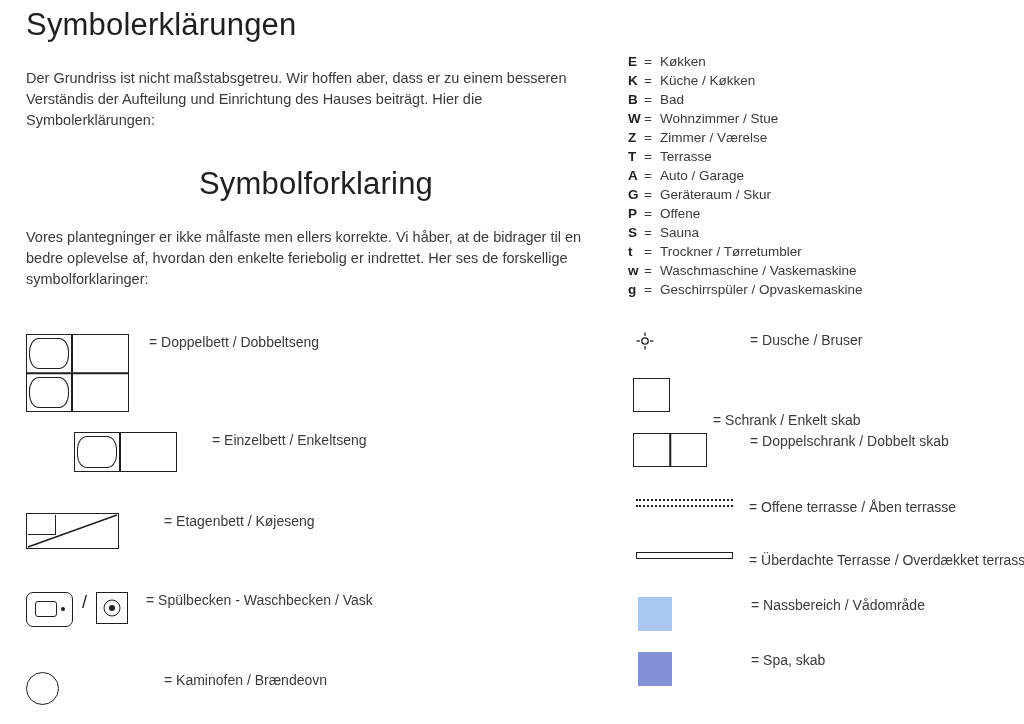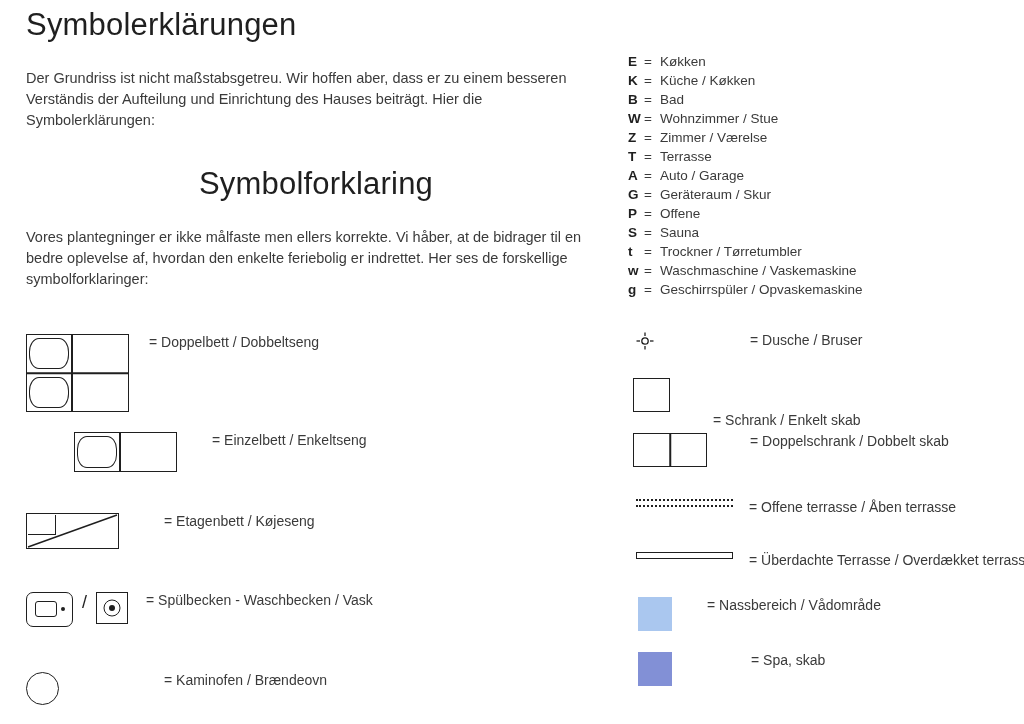--- a/index.html
+++ b/index.html
@@ -487,21 +487,21 @@
       <div class="legend-sym">
         <div class="sym-coveredterrace"></div>
       </div>
       <div class="legend-text" style="margin-left:16px;">= Überdachte Terrasse / Overdækket terrasse</div>
     </div>
 
     <div class="legend-row" style="left:638px; top:597px;">
       <div class="legend-sym">
         <div class="sym-wet"></div>
       </div>
-      <div class="legend-text" style="margin-left:35px;">= Nassbereich / Vådområde</div>
+      <div class="legend-text" style="margin-left:79px;">= Nassbereich / Vådområde</div>
     </div>
 
     <div class="legend-row" style="left:638px; top:652px;">
       <div class="legend-sym">
         <div class="sym-spa"></div>
       </div>
       <div class="legend-text" style="margin-left:79px;">= Spa, skab</div>
     </div>
 
   </div>

